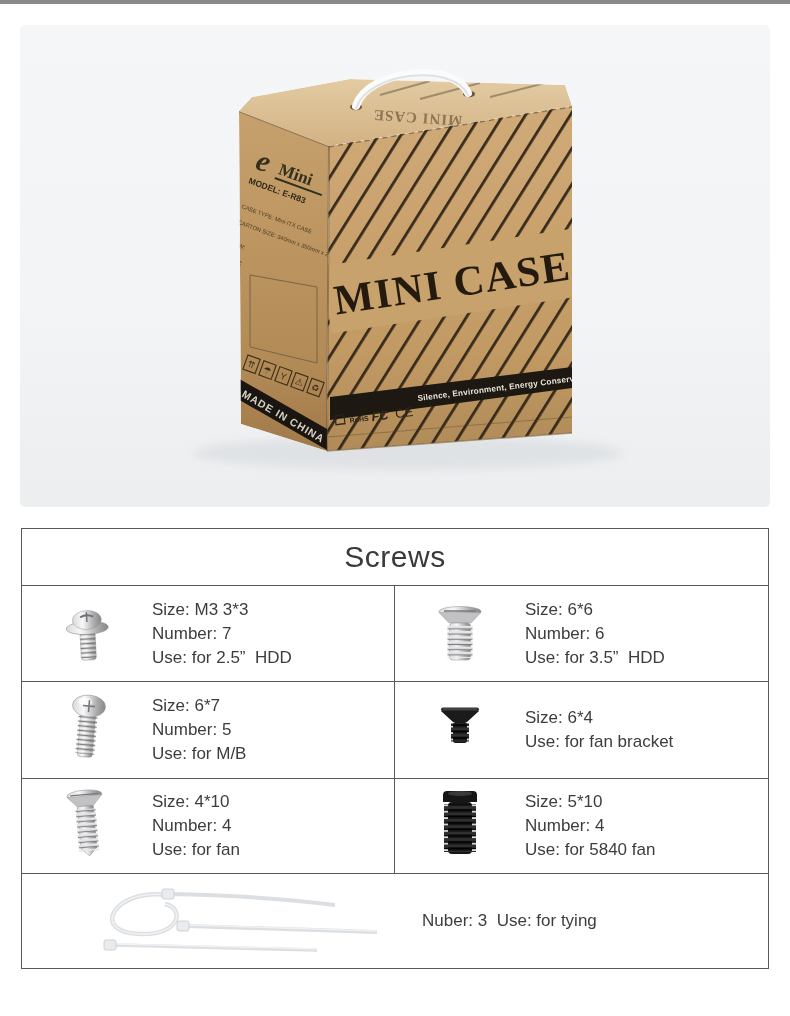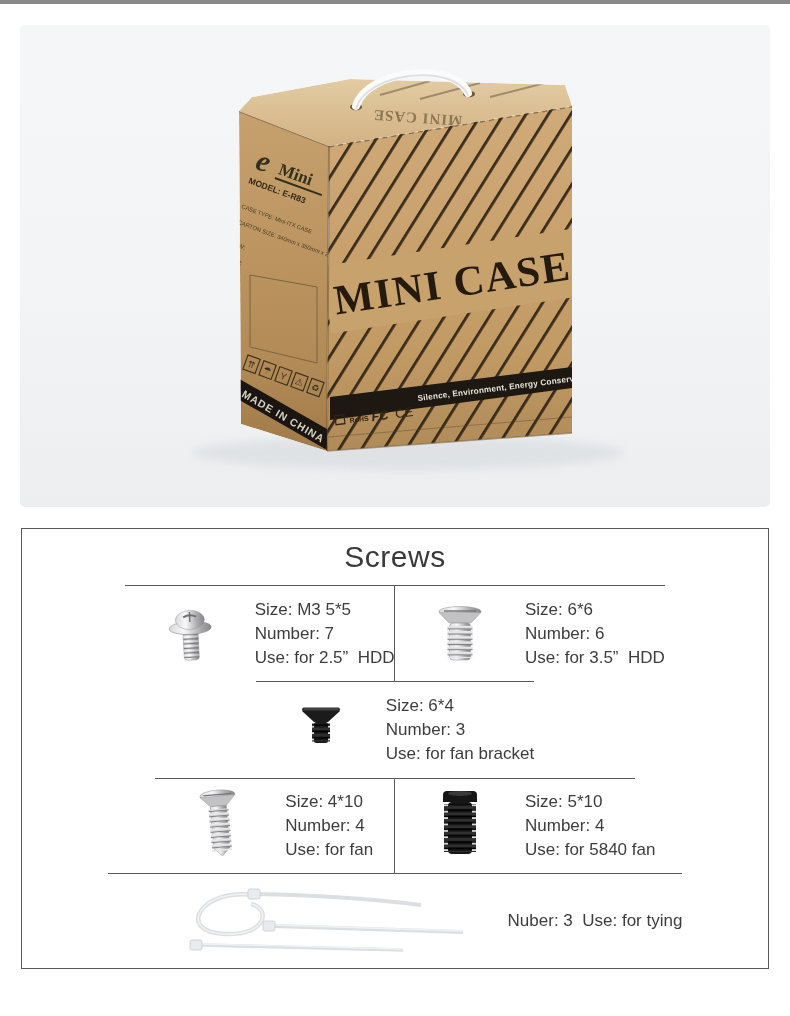--- a/index.html
+++ b/index.html
@@ -4,21 +4,21 @@
 <style>
   html,body{margin:0;padding:0;background:#ffffff;}
   #stage{position:relative;width:790px;height:1016px;background:#ffffff;overflow:hidden;
          font-family:"Liberation Sans",sans-serif;}
   #top-bar{position:absolute;left:0;top:0;width:790px;height:4px;background:#8a8a8a;}
   #photo{position:absolute;left:20px;top:25px;width:750px;height:482px;border-radius:5px;
          background:linear-gradient(180deg,#f5f6f8 0%,#f2f4f6 55%,#eceef0 100%);}
   
   #parts{position:absolute;left:21px;top:528px;width:748px;height:441px;
          border:1px solid #595959;box-sizing:border-box;display:flex;flex-direction:column;
-         color:#3d3d3d;align-items:center;}
+         color:#3d3d3d;}
   .t-title{height:56px;display:flex;align-items:center;justify-content:center;
            font-size:30px;letter-spacing:.5px;color:#3a3a3a;transform-origin:center;}
   .prow{display:flex;border-top:1px solid #595959;}
   .h1{height:95px}.h2{height:96px}.h3{height:94px}.h4{flex:1}
   .pcell{width:50%;display:flex;align-items:center;box-sizing:border-box;}
   .pcell.first{border-right:1px solid #595959;}
   .icon-wrap{width:130px;display:flex;align-items:center;justify-content:center;flex:none;}
   .ribbon-wrap{width:400px;display:flex;align-items:center;justify-content:center;
                padding-left:30px;box-sizing:border-box;flex:none;}
   .lines{display:flex;flex-direction:column;}
@@ -186,21 +186,21 @@
               <rect x="24" y="30" width="15" height="31" rx="3" fill="url(#gSilver)" stroke="#8b8b8d" stroke-width="0.5"></rect>
               <rect x="24" y="33" width="15" height="26" fill="url(#thrS)"></rect>
               <ellipse cx="31.5" cy="29" rx="21" ry="6.5" fill="url(#gSilver)" stroke="#909092" stroke-width="0.6"></ellipse>
               <ellipse cx="31.5" cy="21" rx="14.5" ry="9.5" fill="url(#gSilver)" stroke="#98989a" stroke-width="0.5"></ellipse>
               <path d="M25,18 q6.5,-3.5 13,0" stroke="#6f6f72" stroke-width="2" fill="none"></path>
               <path d="M31.5,13 v10" stroke="#6f6f72" stroke-width="1.4"></path>
             </g>
           </svg>
         </div>
         <div class="lines">
-          <div class="line">Size: M3 5*5</div>
+          <div class="line">Size: M3 3*3</div>
           <div class="line">Number: 7</div>
           <div class="line">Use: for 2.5”  HDD</div>
         </div>
       </div>
       <div class="pcell">
         <div class="icon-wrap">
           <svg width="60" height="70" viewBox="0 0 60 70">
             <ellipse cx="30" cy="12.5" rx="21" ry="5" fill="url(#gSilver)" stroke="#8b8b8d" stroke-width="0.5"></ellipse>
             <polygon points="9,13.5 51,13.5 41,24 19,24" fill="#c2c2c4" stroke="#909092" stroke-width="0.4"></polygon>
             <path d="M14,12 h32" stroke="#77777a" stroke-width="1.5"></path>
@@ -210,33 +210,50 @@
         </div>
         <div class="lines">
           <div class="line">Size: 6*6</div>
           <div class="line">Number: 6</div>
           <div class="line">Use: for 3.5”  HDD</div>
         </div>
       </div>
     </div>
 
     <div class="prow h2">
+      <div class="pcell first">
+        <div class="icon-wrap">
+          <svg width="60" height="78" viewBox="0 0 60 78">
+            <g transform="rotate(5 30 38)">
+              <rect x="22.5" y="22" width="15" height="44" rx="3" fill="url(#gSilver)" stroke="#8b8b8d" stroke-width="0.5"></rect>
+              <rect x="20.5" y="25" width="19" height="38" fill="url(#thrS)"></rect>
+              <ellipse cx="30" cy="15" rx="16.5" ry="11" fill="url(#gSilver)" stroke="#98989a" stroke-width="0.6"></ellipse>
+              <ellipse cx="26" cy="11" rx="7" ry="4" fill="#ffffff" opacity="0.7"></ellipse>
+              <path d="M24,15 h12 M30,9 v12" stroke="#77777a" stroke-width="1.6"></path>
+            </g>
+          </svg>
+        </div>
+        <div class="lines">
+          <div class="line">Size: 6*7</div>
+          <div class="line">Number: 5</div>
+          <div class="line">Use: for M/B</div>
+        </div>
+      </div>
       <div class="pcell">
         <div class="icon-wrap">
           <svg width="60" height="58" viewBox="0 0 60 58">
             <rect x="11" y="6.5" width="38" height="4" rx="2" fill="#2e2e2e"></rect>
             <polygon points="11,10 49,10 37,21 23,21" fill="#1b1b1b"></polygon>
             <path d="M13,8 h34" stroke="#555555" stroke-width="1"></path>
             <rect x="23" y="21" width="14" height="21" rx="2.5" fill="#191919"></rect>
             <rect x="21" y="22.5" width="18" height="18" fill="url(#barB)"></rect>
           </svg>
         </div>
         <div class="lines">
           <div class="line">Size: 6*4</div>
-          <div class="line">Number: 3</div>
           <div class="line">Use: for fan bracket</div>
         </div>
       </div>
     </div>
 
     <div class="prow h3">
       <div class="pcell first">
         <div class="icon-wrap">
           <svg width="62" height="80" viewBox="0 0 62 80">
             <g transform="rotate(-5 31 40)">

